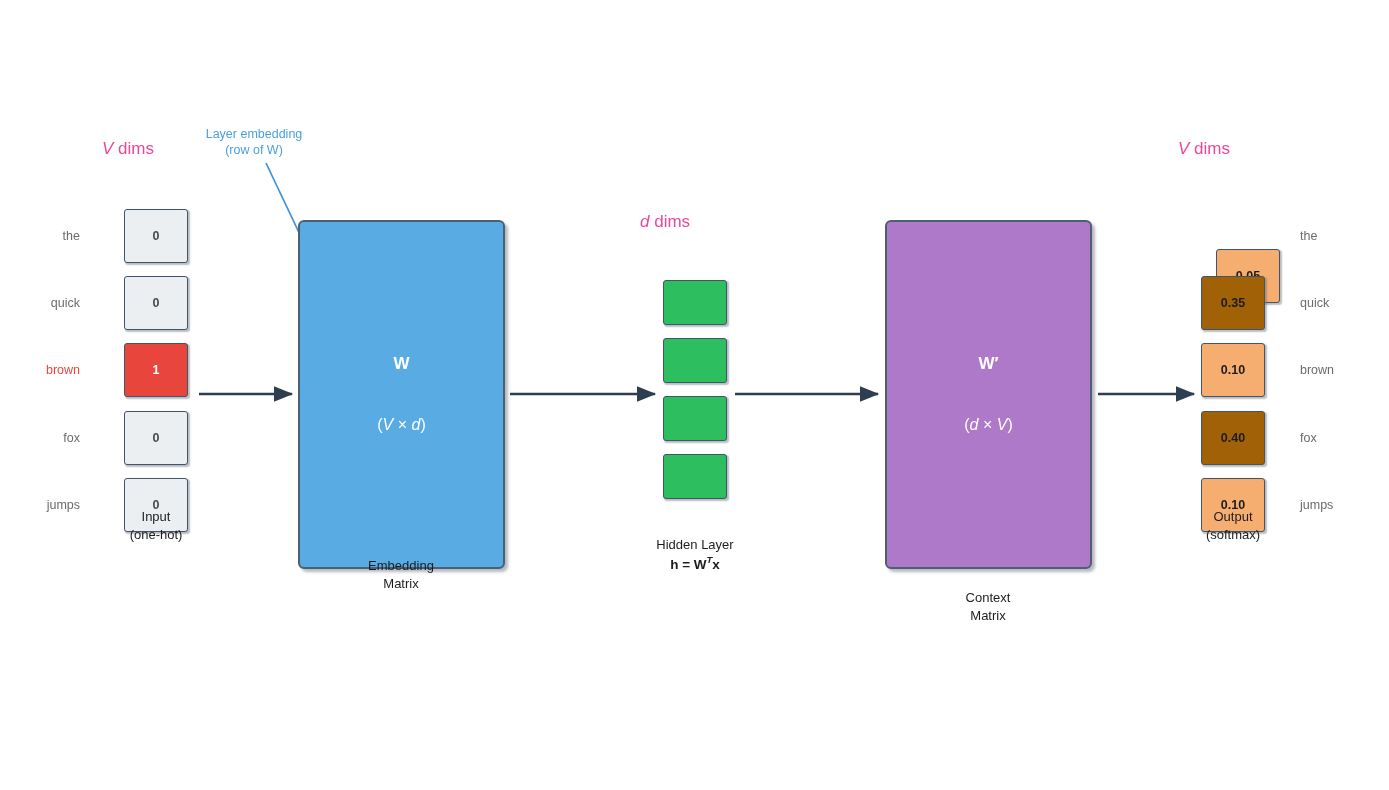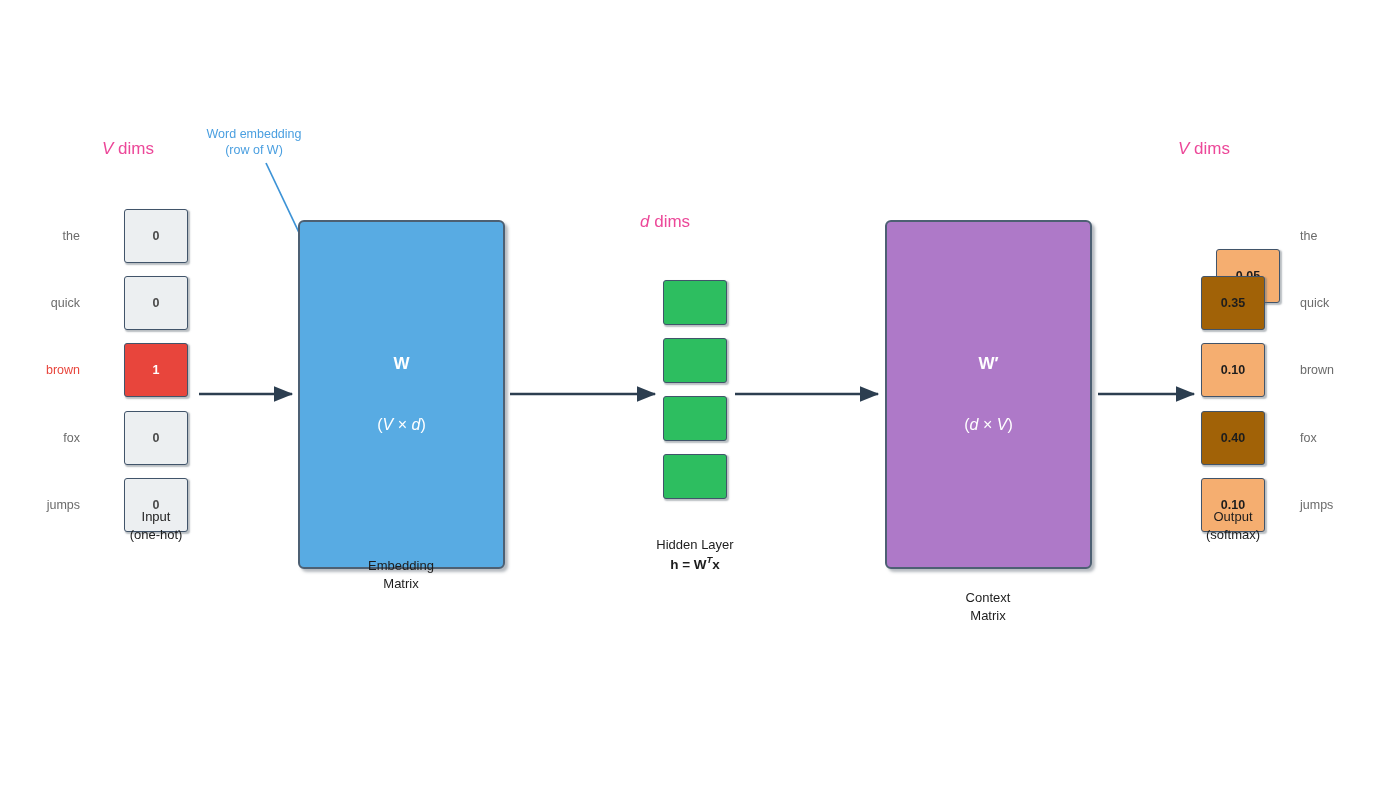--- a/index.html
+++ b/index.html
@@ -177,21 +177,21 @@
     <line x1="510" y1="394" x2="655" y2="394" stroke="#2c3e50" stroke-width="2.4" marker-end="url(#ah)"></line>
 
     <line x1="735" y1="394" x2="878" y2="394" stroke="#2c3e50" stroke-width="2.4" marker-end="url(#ah)"></line>
 
     <line x1="1098" y1="394" x2="1194" y2="394" stroke="#2c3e50" stroke-width="2.4" marker-end="url(#ah)"></line>
 
     <line x1="266" y1="163" x2="350" y2="340" stroke="#3d93d6" stroke-width="1.7" marker-end="url(#ahb)"></line>
   </svg>
 
   <div class="abs annot" style="left:184px; top:126px; width:140px;">
-    <div>Word embedding</div>
+    <div>Layer embedding</div>
     <div>(row of W)</div>
   </div>
 
   <div class="abs dims" style="left:102px; top:139px; width:110px;">
     <i>V</i><span> dims</span>
   </div>
 
   <div class="abs word-label left" style="left:-12px; top:229px; width:92px;">the</div>
   <div class="abs word-label left" style="left:-12px; top:296px; width:92px;">quick</div>
   <div class="abs word-label left highlight" style="left:-12px; top:363px; width:92px;">brown</div>

